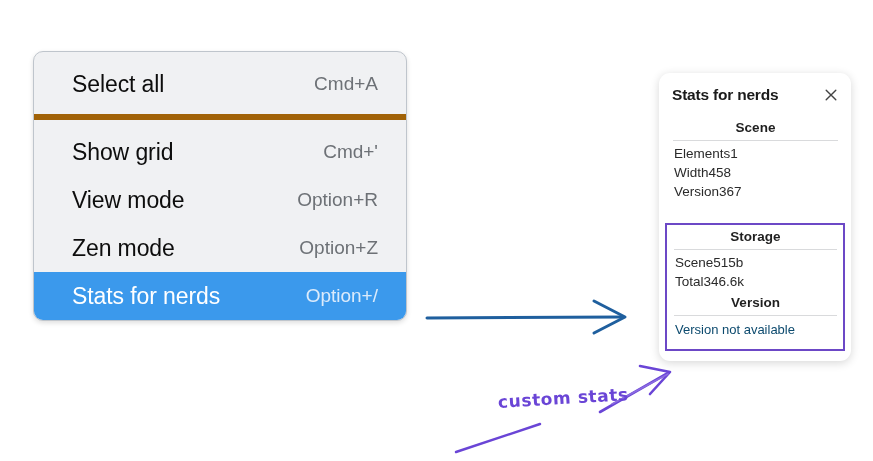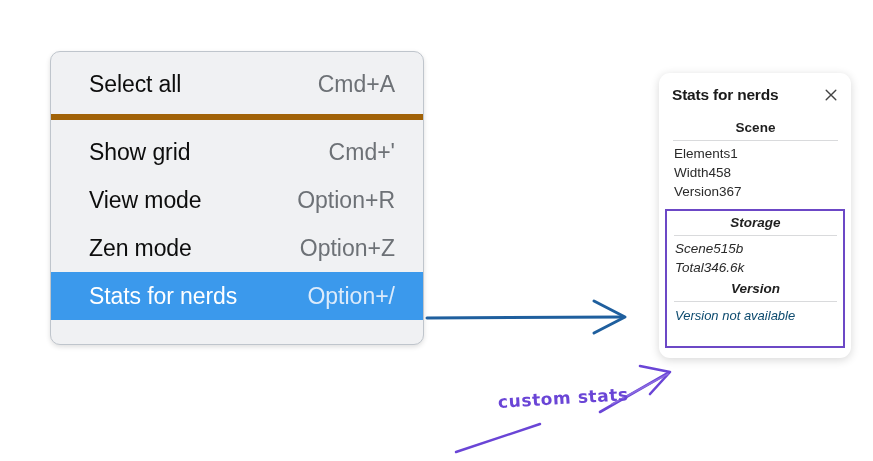--- a/index.html
+++ b/index.html
@@ -18,31 +18,31 @@
   #stage {
     position: absolute;
     inset: 0;
     width: 873px;
     height: 461px;
   }
 
   
   .context-menu {
     position: absolute;
-    left: 50px;
+    left: 33px;
     top: 51px;
     width: 374px;
     background: #F0F1F3;
     border: 1px solid #BFC5CC;
     border-radius: 10px;
     box-shadow: 0 2px 5px rgba(0,0,0,0.13);
     box-sizing: border-box;
     overflow: hidden;
     padding-top: 8px;
-    padding-bottom: 24px;
+    padding-bottom: 0;
   }
 
   .menu-group + .menu-group {
     border-top: 6px solid #a16207;
   }
   .menu-group.first { padding-bottom: 6px; }
   .menu-group.second { padding-top: 8px; }
 
   .menu-item {
     display: flex;
@@ -56,21 +56,21 @@
   .menu-item.highlighted {
     background: #3B99EC;
   }
   .menu-label {
     font-size: 23px;
     color: #0D0D0D;
     letter-spacing: -0.1px;
     white-space: nowrap;
   }
   .menu-shortcut {
-    font-size: 23px;
+    font-size: 19px;
     color: #6D7176;
     white-space: nowrap;
   }
   .menu-item.highlighted .menu-label { color: #ffffff; }
   .menu-item.highlighted .menu-shortcut { color: #DCEBFB; }
 
   
   .stats-panel {
     position: absolute;
     left: 659px;
@@ -131,23 +131,22 @@
   .version-text {
     font-size: 13px;
     color: #0c4a6e;
     padding: 3px 2px 1px 2px;
     white-space: nowrap;
   }
 
   
   .highlight-box {
     border: 2px solid #6C48C6;
-    margin: 8px -6px -4px -7px;
-    padding: 0 5px 22px 6px;
-    font-style: italic;
+    margin: 22px -6px -4px -7px;
+    padding: 0 5px 11px 6px;
   }
 
   
   .overlay {
     position: absolute;
     inset: 0;
     pointer-events: none;
   }
 
   .ann-text {

